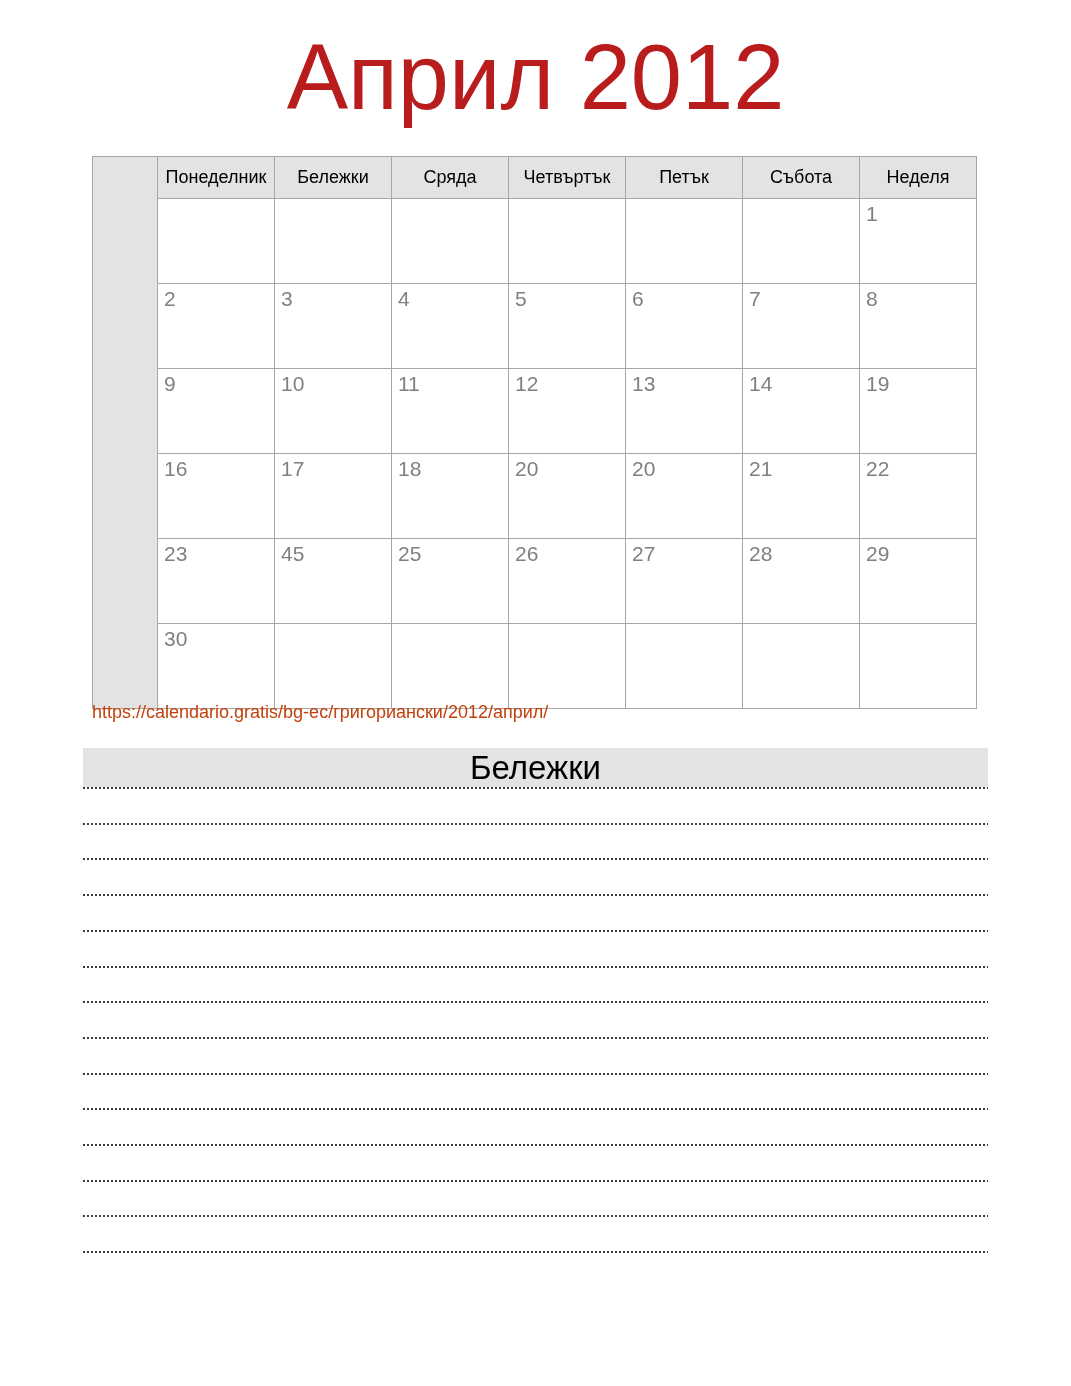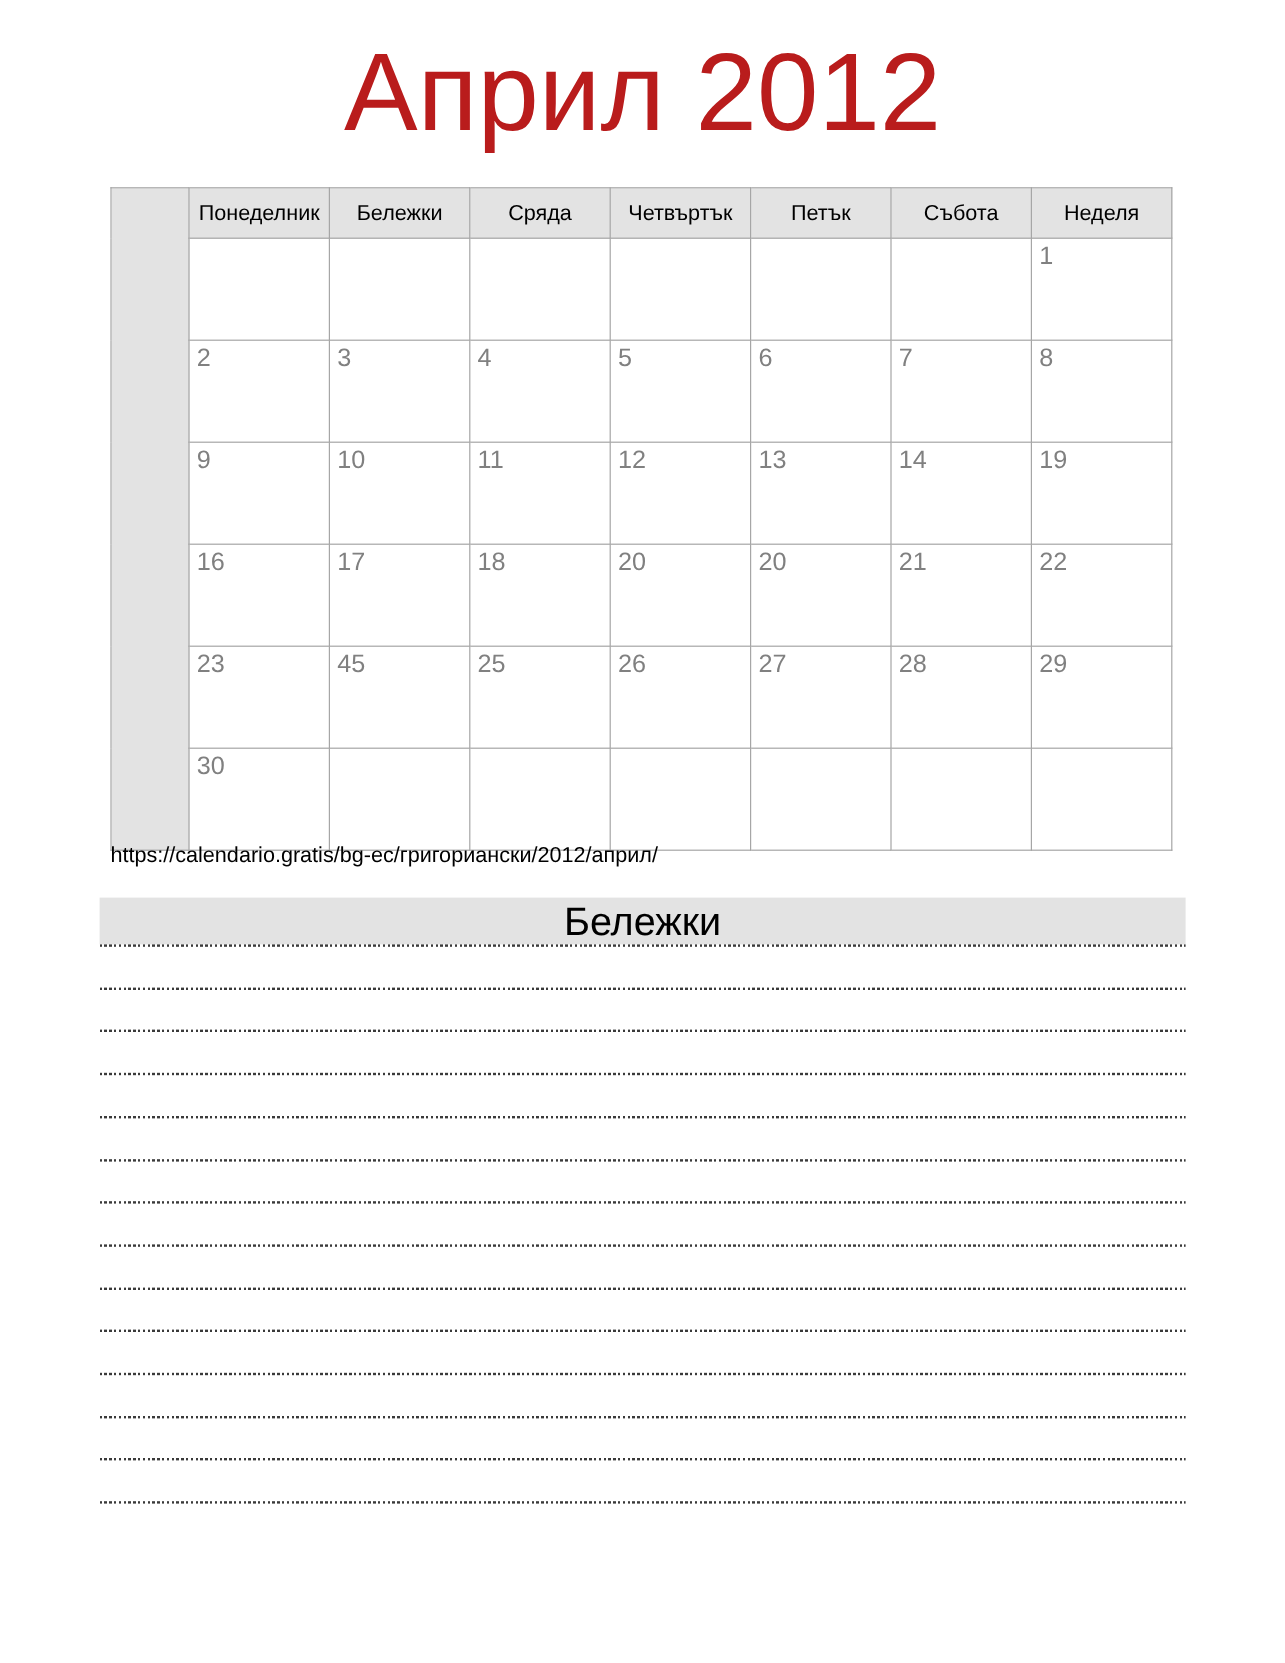--- a/index.html
+++ b/index.html
@@ -70,21 +70,21 @@
     line-height: 24px;
     color: var(--date-number);
   }
   .source-url {
     position: absolute;
     top: 700px;
     left: 92px;
     margin: 0;
     font-size: 18px;
     line-height: 24px;
-    color: #000000;
+    color: #c2410c;
   }
   .notes-header {
     position: absolute;
     top: 748px;
     left: 83px;
     width: 905px;
     height: 39px;
     background: var(--panel-bg);
     text-align: center;
   }

